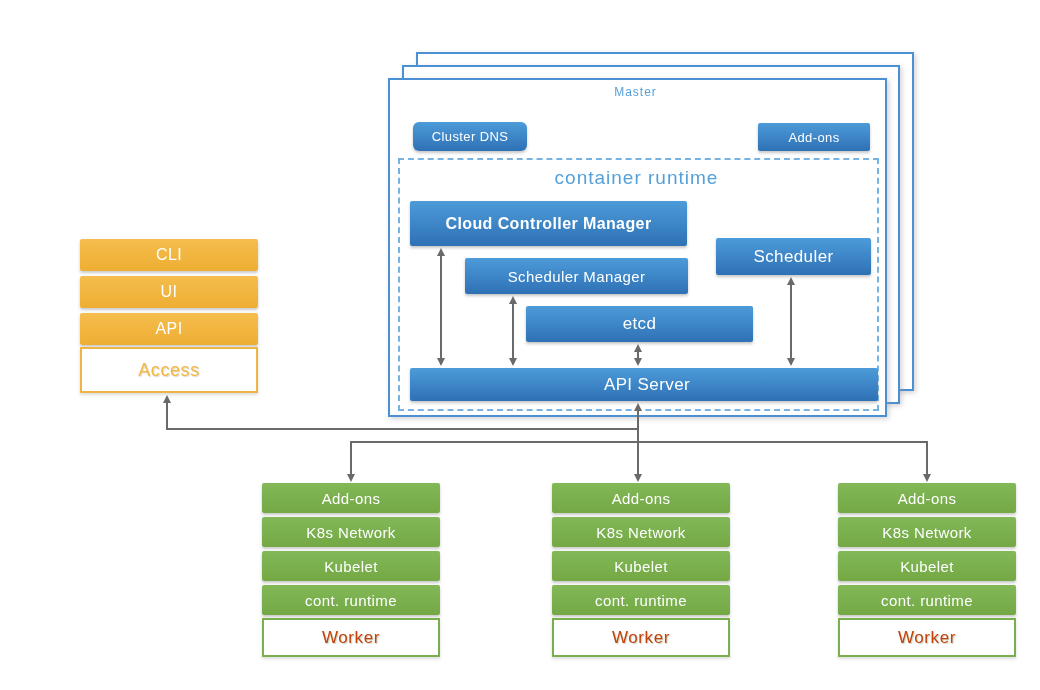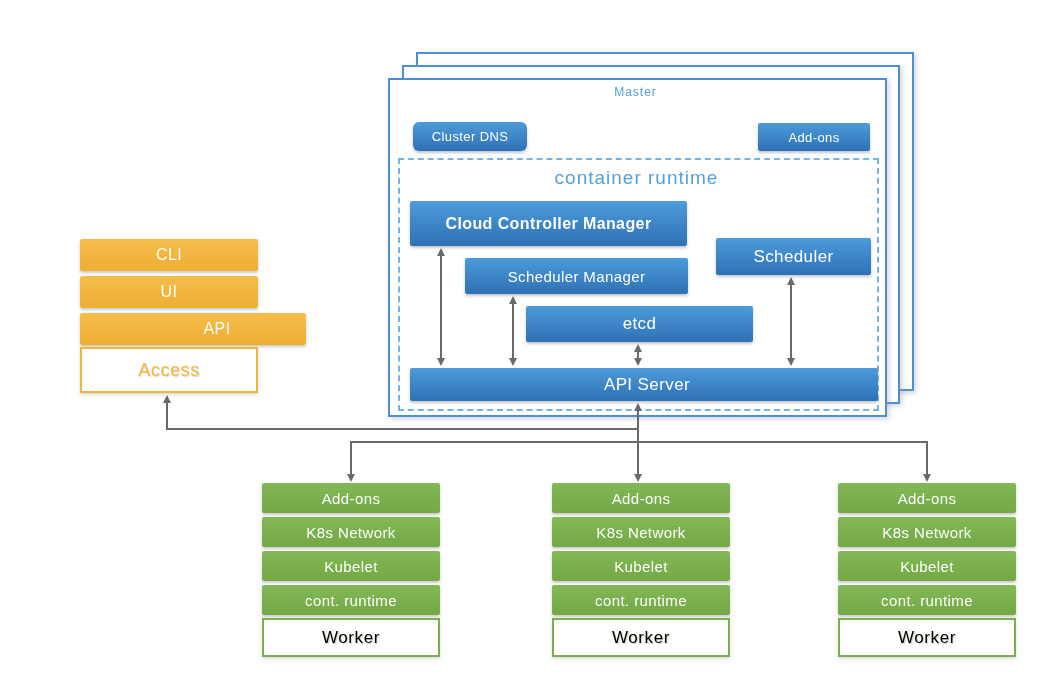--- a/index.html
+++ b/index.html
@@ -24,21 +24,21 @@
     box-shadow:0 2px 3px rgba(150,150,150,0.5);
   }
   .label-frame-orange{
     position:absolute;display:flex;align-items:center;justify-content:center;
     background:#ffffff;border:2px solid #f0b440;color:#f2b845;
     letter-spacing:0.6px;text-shadow:1px 1px 1px rgba(120,100,40,0.25);
     box-shadow:0 2px 3px rgba(170,170,170,0.4);
   }
   .label-frame-green{
     position:absolute;display:flex;align-items:center;justify-content:center;
-    background:#ffffff;border:2px solid #7aae4f;color:#000000;
+    background:#ffffff;border:2px solid #7aae4f;color:#c2410c;
     letter-spacing:0.6px;text-shadow:1px 1px 1px rgba(80,110,40,0.3);
     box-shadow:0 2px 3px rgba(170,170,170,0.4);
   }
   
   .sheet{
     position:absolute;background:#ffffff;border:2px solid #4a90d2;
     box-shadow:2px 2px 5px rgba(160,160,160,0.45);
   }
   .dashed-box{
     position:absolute;border:2px dashed #77b3e2;background:transparent;
@@ -83,21 +83,21 @@
   <div class="box blue" style="left:526px;top:306px;width:227px;height:36px;font-size:17px;">etcd</div>
   <div class="box blue" style="left:410px;top:368px;width:462px;height:33px;font-size:17px;padding-left:6px;">API Server</div>
 
   <div class="vline head-up head-down" style="left:440px;top:256px;height:102px;"></div>
   <div class="vline head-up head-down" style="left:512px;top:304px;height:54px;"></div>
   <div class="vline head-up head-down" style="left:637px;top:352px;height:6px;"></div>
   <div class="vline head-up head-down" style="left:790px;top:285px;height:73px;"></div>
 
   <div class="box orange" style="left:80px;top:239px;width:178px;height:32px;font-size:16px;">CLI</div>
   <div class="box orange" style="left:80px;top:276px;width:178px;height:32px;font-size:16px;">UI</div>
-  <div class="box orange" style="left:80px;top:313px;width:178px;height:32px;font-size:16px;padding-left:48px;">API</div>
+  <div class="box orange" style="left:80px;top:313px;width:178px;height:32px;font-size:16px;">API</div>
   <div class="label-frame-orange" style="left:80px;top:347px;width:174px;height:42px;font-size:18px;">Access</div>
 
   <div class="vline head-up head-down" style="left:637px;top:411px;height:63px;"></div>
 
   <div class="hline" style="left:166px;top:428px;width:473px;"></div>
   <div class="vline head-up" style="left:166px;top:403px;height:27px;"></div>
 
   <div class="hline" style="left:350px;top:441px;width:578px;"></div>
   <div class="vline head-down" style="left:350px;top:441px;height:33px;"></div>
   <div class="vline head-down" style="left:926px;top:441px;height:33px;"></div>

